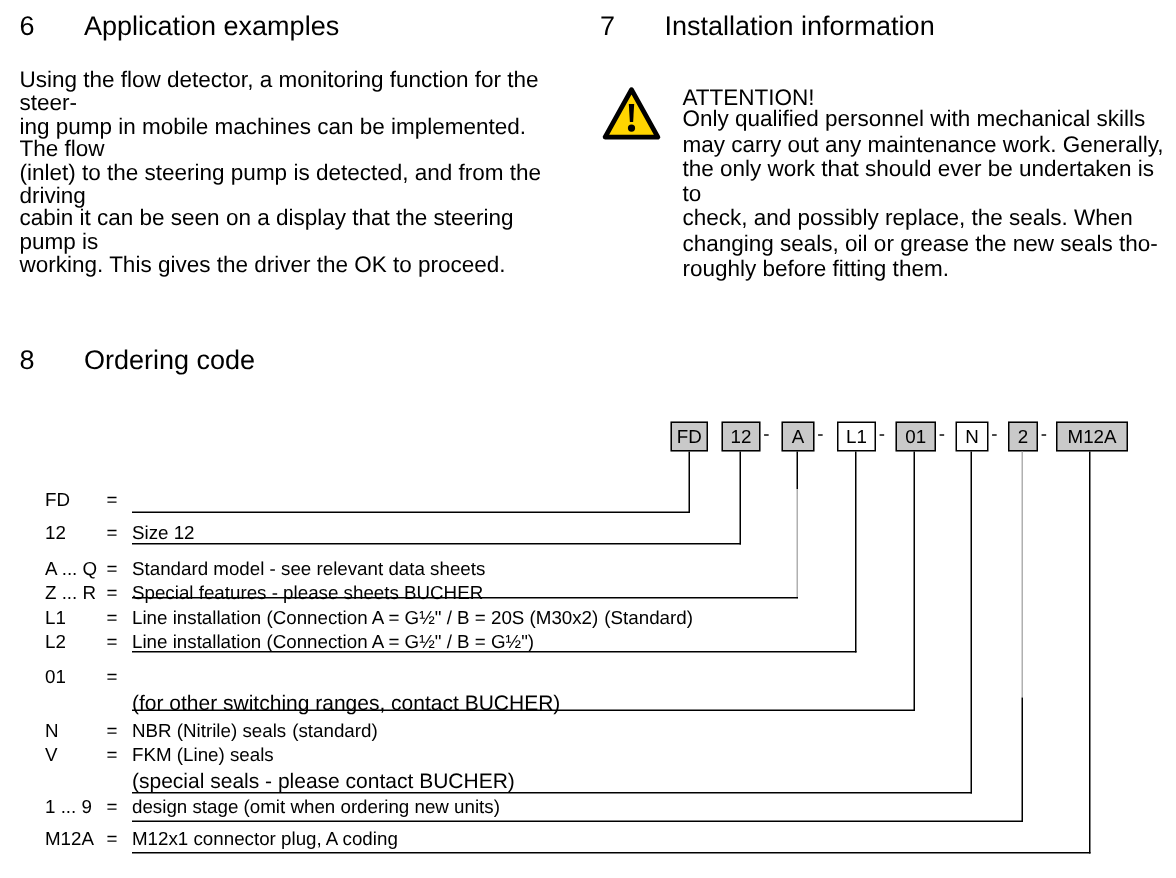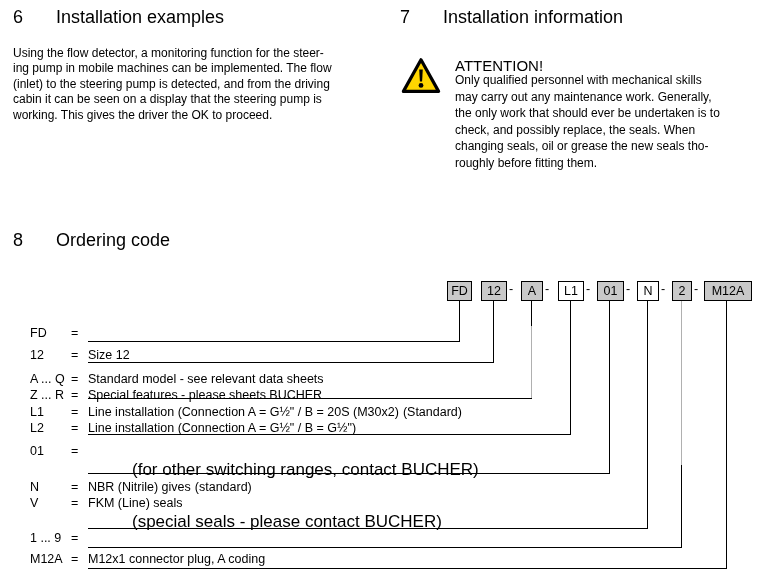--- a/index.html
+++ b/index.html
@@ -3,49 +3,49 @@
 <meta charset="utf-8">
 <style>
   html,body { margin:0; padding:0; }
   body {
     width:784px; height:585px; position:relative; overflow:hidden;
     background:#ffffff; color:#000;
     font-family:"Liberation Sans", sans-serif;
   }
   .heading { position:absolute; font-size:18px; font-weight:400; white-space:nowrap; }
   .h-num { display:inline-block; width:43px; }
-  .body-text { position:absolute; font-size:12px; white-space:pre-line; }
+  .body-text { position:absolute; font-size:15px; white-space:pre-line; }
   .attention-title { position:absolute; font-size:15px; font-weight:normal; }
   .warn-icon { position:absolute; }
   .code-box {
     position:absolute; top:281px; height:18px; border:1px solid #000;
     display:flex; align-items:center; justify-content:center;
     font-size:12.5px; background:#fff; box-sizing:content-box;
   }
   .code-box.filled { background:#c9c9c9; }
   .dash { position:absolute; top:282px; width:8px; text-align:center; font-size:12.5px; }
   .vline { position:absolute; width:1px; background:#000; }
   .vline.gray { background:#b0b0b0; }
   .hline { position:absolute; height:1px; background:#000; }
   .legend-row { position:absolute; left:0; right:0; height:16px; font-size:12.5px; white-space:nowrap; }
   .legend-code { position:absolute; left:30px; }
   .legend-eq { position:absolute; left:71px; }
   .legend-desc { position:absolute; left:88px; }
-  .legend-sub { position:absolute; left:88px; font-size:17px; white-space:nowrap;margin-left:44px; }
+  .legend-sub { position:absolute; left:88px; font-size:14px; white-space:nowrap; }
   .bold-part { font-weight:normal; margin-left:4px; }
   .caret {
     display:inline-block; width:1px; height:12px; background:#000;
     vertical-align:-1px; margin-left:1px;
   }
 </style>
 </head>
 <body>
 
 <div class="heading" style="left:13px; top:7px;">
-  <span class="h-num">6</span><span>Installation examples</span>
+  <span class="h-num">6</span><span>Application examples</span>
 </div>
 <div class="body-text" style="left:13px; top:46px; width:362px; line-height:15.4px;">Using the flow detector, a monitoring function for the steer-
 ing pump in mobile machines can be implemented. The flow
 (inlet) to the steering pump is detected, and from the driving
 cabin it can be seen on a display that the steering pump is
 working. This gives the driver the OK to proceed.</div>
 
 <div class="heading" style="left:400px; top:7px;">
   <span class="h-num">7</span><span>Installation information</span>
 </div>
@@ -143,32 +143,33 @@
 
 <div class="legend-row" style="top:444px;">
   <span class="legend-code">01</span>
   <span class="legend-eq">=</span>
 </div>
 <div class="legend-sub" style="top:460px;">(for other switching ranges, contact BUCHER)</div>
 
 <div class="legend-row" style="top:480px;">
   <span class="legend-code">N</span>
   <span class="legend-eq">=</span>
-  <span class="legend-desc"><span>NBR (Nitrile) gives</span><span class="bold-part">(standard)</span></span>
+  <span class="legend-desc"><span>NBR (Nitrile) seals</span><span class="bold-part">(standard)</span></span>
 </div>
 
 <div class="legend-row" style="top:496px;">
   <span class="legend-code">V</span>
   <span class="legend-eq">=</span>
   <span class="legend-desc">FKM (Line) seals</span>
 </div>
 <div class="legend-sub" style="top:512px;">(special seals - please contact BUCHER)</div>
 
 <div class="legend-row" style="top:531px;">
   <span class="legend-code">1 ... 9</span>
   <span class="legend-eq">=</span>
+  <span class="legend-desc">design stage (omit when ordering new units)</span>
 </div>
 
 <div class="legend-row" style="top:552px;">
   <span class="legend-code">M12A</span>
   <span class="legend-eq">=</span>
   <span class="legend-desc">M12x1 connector plug, A coding</span>
 </div>
 
 </body></html>

